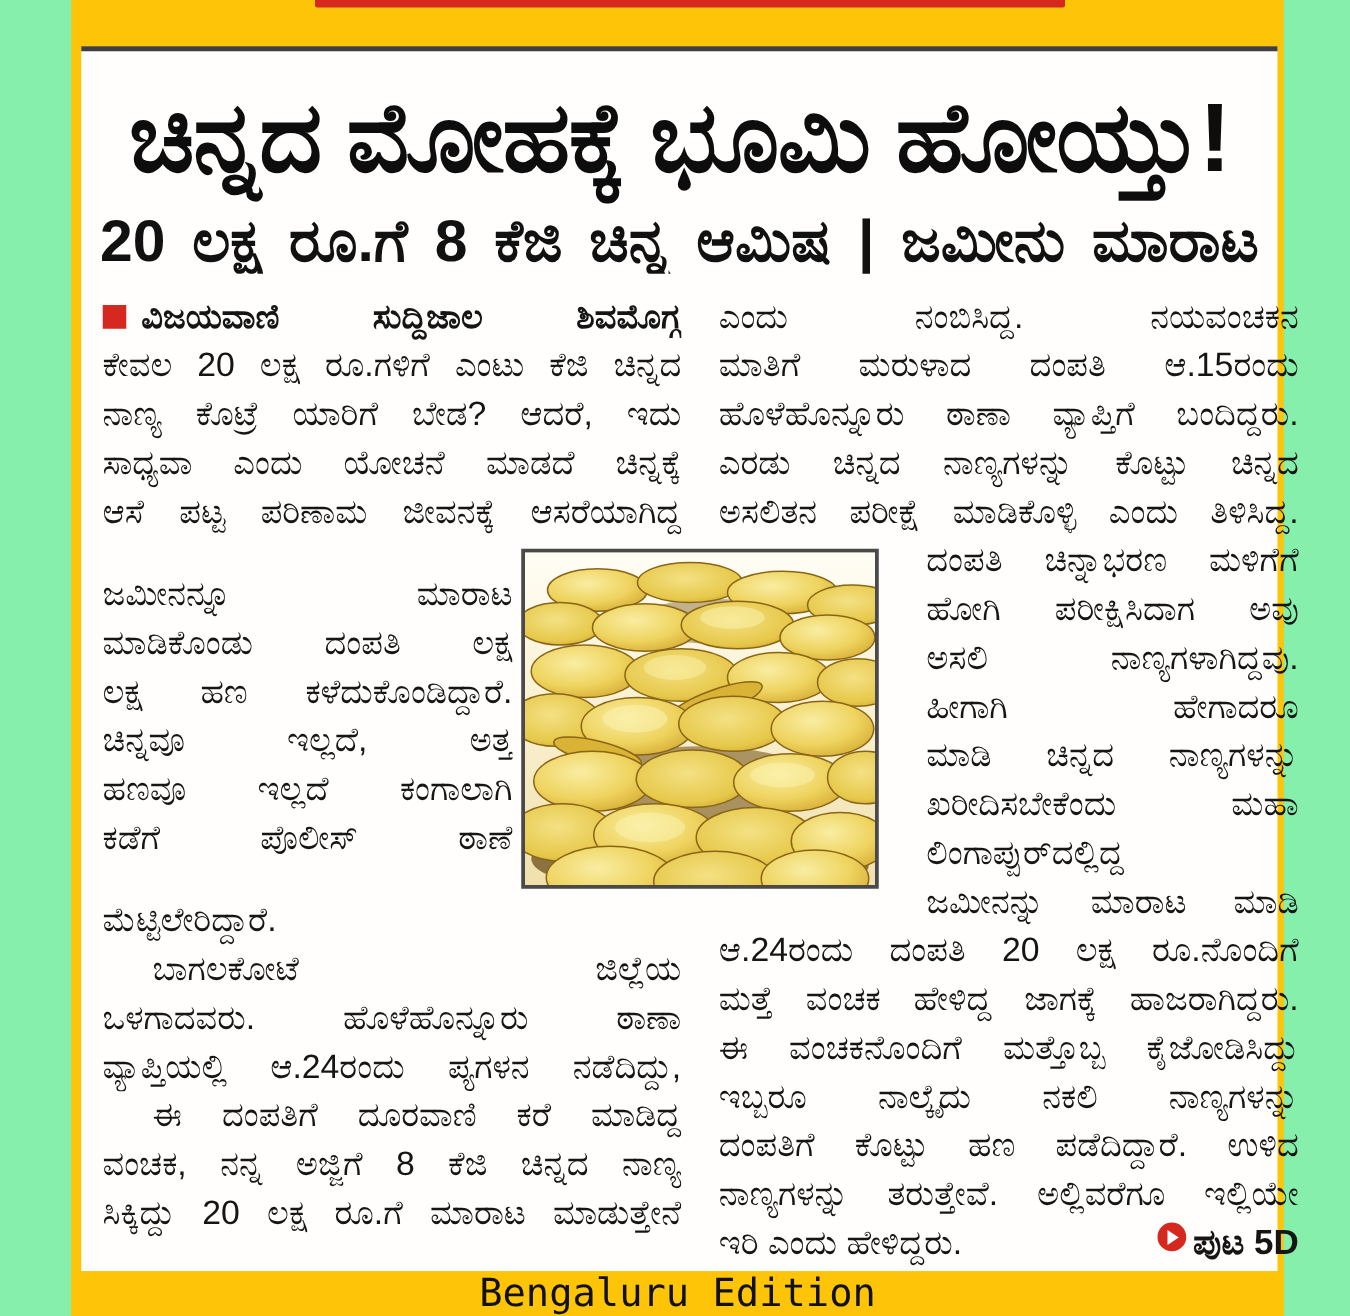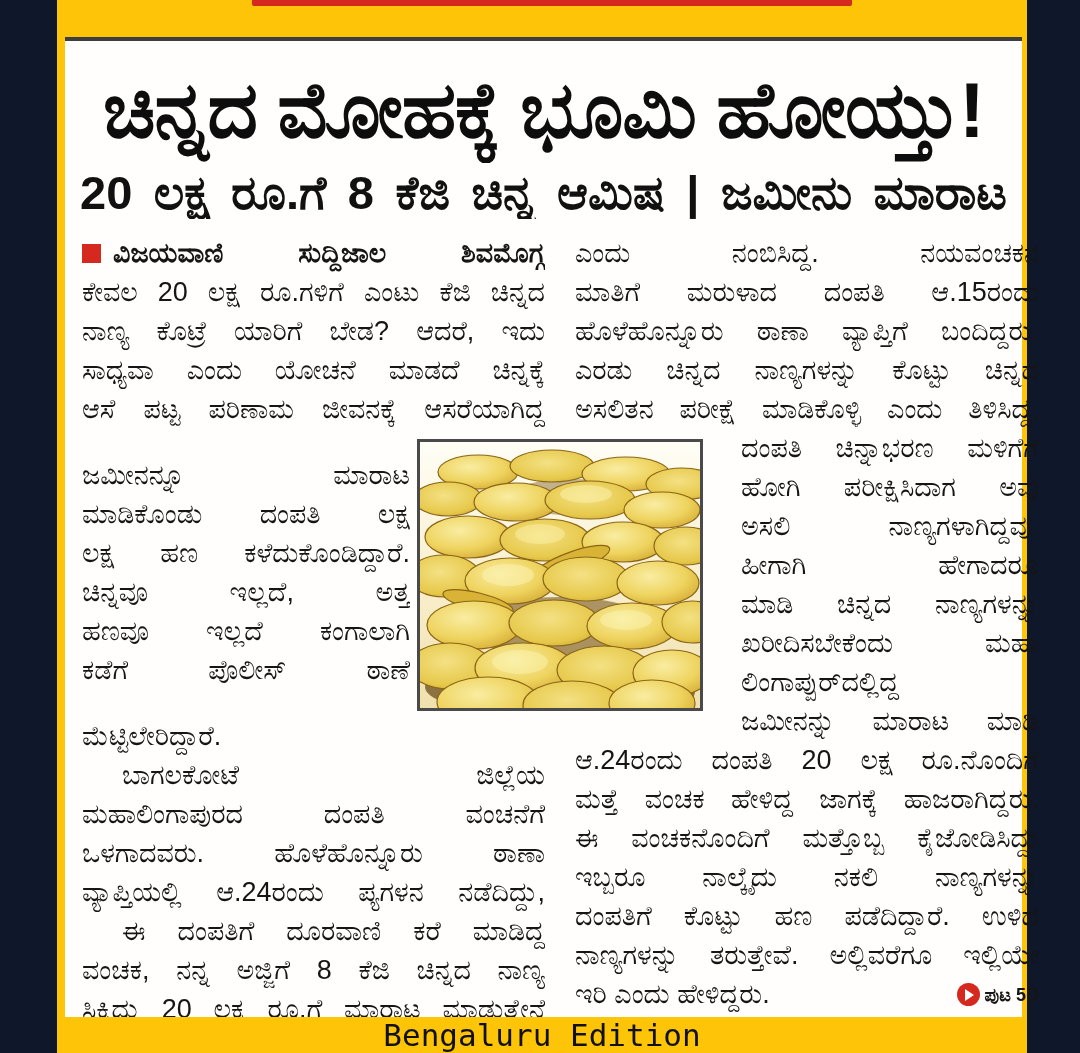--- a/index.html
+++ b/index.html
@@ -1,19 +1,19 @@
 <!DOCTYPE html>
 <html><head>
 <meta charset="utf-8">
 <style>
   html,body { margin:0; padding:0; }
   body { font-family: "Liberation Sans", "DejaVu Sans", sans-serif; }
   #page {
     position:relative; width:1080px; height:1053px;
-    background:#0f172a; overflow:hidden;
+    background:#86efac; overflow:hidden;
   }
   
   #frame {
     position:absolute; left:57px; top:0; width:970px; height:1053px;
     background:#fdc408;
   }
   
   #masthead-strip {
     position:absolute; left:195px; top:0; width:600px; height:6px;
     background:#d5281e; border-radius:0 0 2px 2px;
@@ -46,21 +46,21 @@
   .line.indent { padding-left:40px; }
   .narrow-left  { width:328px;margin-top:27px; }
   .narrow-right { width:298px; margin-left:auto; }
   .byline-text { font-weight:bold; }
   .bullet {
     display:inline-block; width:19px; height:19px; background:#d5281e;
     margin-right:12px; vertical-align:-1px;
   }
   .line-flex { display:flex; justify-content:space-between; align-items:center; height:39px; }
   .line-flex .tail { line-height:39px; white-space:nowrap; }
-  .page-ref { display:flex; align-items:flex-end; gap:5px; font-weight:bold; font-size:18px; }
+  .page-ref { display:flex; align-items:flex-start; gap:5px; font-weight:bold; font-size:28px; }
   .play-icon {
     width:23px; height:23px; border-radius:50%; background:#d5281e;
     position:relative; display:inline-block;
   }
   .play-icon::before {
     content:""; position:absolute; left:8px; top:5.5px;
     border-left:9px solid #fff; border-top:6px solid transparent; border-bottom:6px solid transparent;
   }
   
   #photo {
@@ -103,21 +103,20 @@
             <div class="line">ಲಕ್ಷ ಹಣ ಕಳೆದುಕೊಂಡಿದ್ದಾರೆ.</div>
             <div class="line">ಚಿನ್ನವೂ ಇಲ್ಲದೆ, ಅತ್ತ</div>
             <div class="line">ಹಣವೂ ಇಲ್ಲದೆ ಕಂಗಾಲಾಗಿ</div>
             <div class="line">ಕಡೆಗೆ ಪೊಲೀಸ್ ಠಾಣೆ</div>
           </div>
         <div class="narrow-left">
           <div class="line short">ಮೆಟ್ಟಿಲೇರಿದ್ದಾರೆ.</div>
         </div>
         <div class="line indent">ಬಾಗಲಕೋಟೆ ಜಿಲ್ಲೆಯ</div>
         <div>
-            <div class="line">ಮಹಾಲಿಂಗಾಪುರದ ದಂಪತಿ ವಂಚನೆಗೆ</div>
             <div class="line">ಒಳಗಾದವರು. ಹೊಳೆಹೊನ್ನೂರು ಠಾಣಾ</div>
             <div class="line">ವ್ಯಾಪ್ತಿಯಲ್ಲಿ ಆ.24ರಂದು ಪ್ಯಗಳನ ನಡೆದಿದ್ದು,</div>
           </div>
         <div class="line indent">ಈ ದಂಪತಿಗೆ ದೂರವಾಣಿ ಕರೆ ಮಾಡಿದ್ದ</div>
         <div>
             <div class="line">ವಂಚಕ, ನನ್ನ ಅಜ್ಜಿಗೆ 8 ಕೆಜಿ ಚಿನ್ನದ ನಾಣ್ಯ</div>
             <div class="line">ಸಿಕ್ಕಿದ್ದು 20 ಲಕ್ಷ ರೂ.ಗೆ ಮಾರಾಟ ಮಾಡುತ್ತೇನೆ</div>
           </div>
       </div>
 

